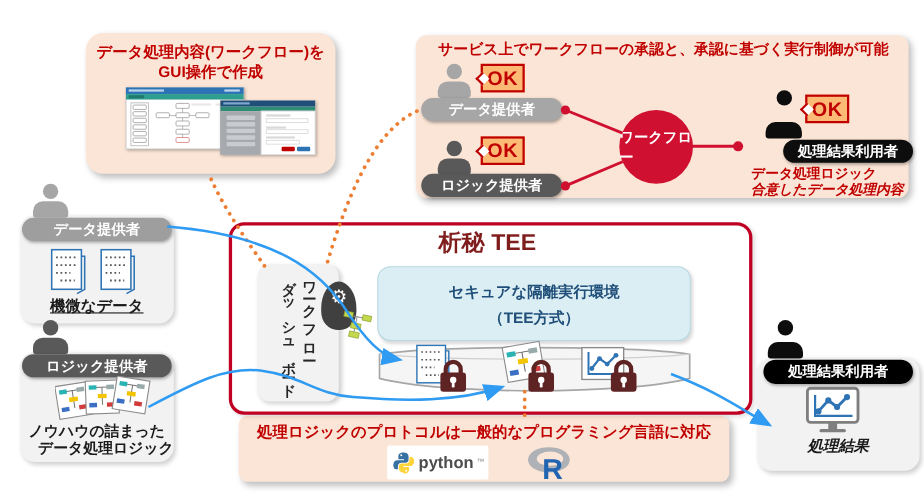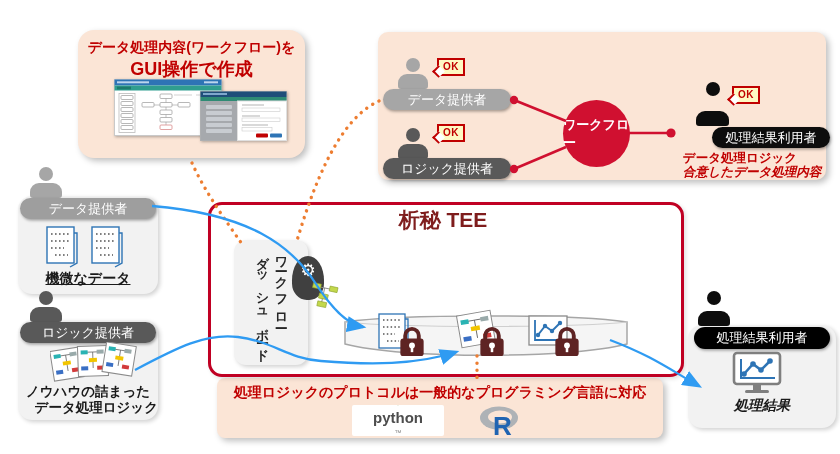--- a/index.html
+++ b/index.html
@@ -1,32 +1,32 @@
 <!DOCTYPE html>
 <html><head>
 <meta charset="utf-8">
 <style>
   html,body{margin:0;padding:0;background:#fff;}
   #canvas{position:relative;width:840px;height:454px;background:#ffffff;overflow:hidden;
           font-family:"Liberation Sans","DejaVu Sans",sans-serif;}
   .abs{position:absolute;}
   .box-peach{position:absolute;background:#fbe5d6;box-shadow:3px 3px 6px rgba(0,0,0,.25);}
   .container-gray{position:absolute;background:#f2f2f2;border-radius:14px;box-shadow:2px 2px 4px rgba(0,0,0,.18);}
-  .pill{position:absolute;border-radius:12px;color:#fff;font-weight:normal;font-size:13px;
+  .pill{position:absolute;border-radius:12px;color:#fff;font-weight:bold;font-size:13px;
         display:flex;align-items:center;justify-content:center;box-shadow:1px 1.5px 3px rgba(0,0,0,.35);
         white-space:nowrap;}
   .red-title{position:absolute;color:#c00000;font-weight:bold;text-align:center;}
   .caption{position:absolute;font-weight:bold;color:#1a1a1a;text-align:center;white-space:nowrap;}
   .person{position:absolute;}
   .person::before{content:'';position:absolute;left:50%;transform:translateX(-50%);top:0;
         width:14px;height:14px;border-radius:50%;background:var(--c,#888);}
   .person::after{content:'';position:absolute;left:0;right:0;bottom:0;height:15px;
         border-radius:9px 9px 3px 3px;background:var(--c,#888);}
-  .ok-badge{position:absolute;background:#fef9c3;border:2.5px solid #c00000;color:#c00000;
-        font-weight:800;font-size:10px;line-height:1;padding:2px 4px;letter-spacing:.5px;}
+  .ok-badge{position:absolute;background:#fdba74;border:2.5px solid #c00000;color:#c00000;
+        font-weight:800;font-size:18px;line-height:1;padding:2px 4px;letter-spacing:.5px;}
   .ok-badge::before{content:'';position:absolute;left:-5px;top:7px;width:7px;height:7px;background:#fff;
         border-left:2.5px solid #c00000;border-bottom:2.5px solid #c00000;transform:rotate(45deg);}
   .wf-circle{position:absolute;border-radius:50%;background:#d01030;color:#fff;font-weight:bold;
         font-size:13px;display:flex;align-items:center;justify-content:center;}
   .tee-box{position:absolute;background:#fff;border:3.5px solid #c00023;border-radius:14px;
         box-shadow:2px 2px 4px rgba(0,0,0,.12);}
   .vtext{writing-mode:vertical-rl;text-orientation:mixed;font-weight:bold;font-size:13px;
         color:#262626;letter-spacing:3px;line-height:1.45;}
   .vtext span{display:block;}
   .env-box{position:absolute;background:#daeef3;border:1px solid #b7d9e4;border-radius:12px;
@@ -44,21 +44,21 @@
 
 <div id="canvas">
 
   <div class="box-peach" style="left:78px;top:30px;width:227px;height:128px;border-radius:16px;"></div>
 
   <div class="box-peach" style="left:378px;top:32px;width:448px;height:148px;border-radius:10px;"></div>
 
   <div class="box-peach" style="left:217px;top:378px;width:446px;height:60px;border-radius:8px;"></div>
 
   <div class="red-title" style="left:80px;top:38px;width:223px;font-size:14px;line-height:1.35;">データ処理内容(ワークフロー)を</div>
-  <div class="red-title" style="left:80px;top:57px;width:223px;font-size:18px;">GUI操作で作成</div>
+  <div class="red-title" style="left:80px;top:57px;width:223px;font-size:14px;">GUI操作で作成</div>
 
   <svg class="abs" style="left:114px;top:79px;filter:drop-shadow(1px 1px 1.5px rgba(0,0,0,.3));" width="108" height="57" viewBox="0 0 108 57">
     <rect x="0.5" y="0.5" width="107" height="56" fill="#ffffff" stroke="#c9c9c9"></rect>
     <rect x="0.5" y="0.5" width="107" height="6" fill="#2e74b5"></rect>
     <rect x="3" y="2.3" width="32" height="2" fill="#bcd5ee"></rect>
     <rect x="90" y="2.3" width="14" height="2" fill="#bcd5ee"></rect>
     <rect x="0.5" y="6.5" width="107" height="5" fill="#2f9e8f"></rect>
     <rect x="3" y="7.6" width="14" height="2.8" fill="#1d7a6d"></rect>
     <rect x="5" y="14.5" width="16" height="39" fill="#fff" stroke="#bbb" stroke-width="0.8"></rect>
     <g fill="#fff" stroke="#999" stroke-width="0.7">
@@ -105,20 +105,21 @@
         <rect x="42" y="24" width="18" height="2"></rect>
       <rect x="42" y="33" width="26" height="2"></rect>
     </g>
     <rect x="42" y="17" width="38" height="3.5" fill="#fff" stroke="#ccc" stroke-width="0.6"></rect>
     <rect x="42" y="27" width="38" height="3.5" fill="#fff" stroke="#ccc" stroke-width="0.6"></rect>
     <rect x="42" y="36.5" width="30" height="3.5" fill="#fff" stroke="#ccc" stroke-width="0.6"></rect>
     <rect x="56" y="42.5" width="12" height="4" rx="1" fill="#c00000"></rect>
     <rect x="70" y="42.5" width="12" height="4" rx="1" fill="#2e74b5"></rect>
   </svg>
 
+  <div class="red-title" style="left:388px;top:36px;width:430px;font-size:13.5px;">サービス上でワークフローの承認と、承認に基づく実行制御が可能</div>
 
   <div class="person" style="--c:#a6a6a6;left:398px;top:58px;width:30px;height:31px;"></div>
   <div class="ok-badge" style="left:437px;top:58px;">OK</div>
   <div class="pill" style="left:383px;top:89px;width:128px;height:21px;background:#a6a6a6;">データ提供者</div>
 
   <div class="person" style="--c:#595959;left:398px;top:128px;width:30px;height:31px;"></div>
   <div class="ok-badge" style="left:437px;top:124px;">OK</div>
   <div class="pill" style="left:383px;top:158px;width:128px;height:21px;background:#595959;">ロジック提供者</div>
 
   <div class="wf-circle" style="left:563px;top:100px;width:67px;height:67px;">ワークフロー</div>
@@ -219,20 +220,24 @@
     <g stroke="#8a8a8a" stroke-width="0.9">
         <line x1="5" y1="5" x2="22" y2="5"></line>
         <line x1="13" y1="5" x2="13" y2="21"></line>
       </g>
     <rect x="1" y="2" width="8" height="5" fill="#c3d84c" stroke="#8ca02e" stroke-width="0.6"></rect>
     <rect x="18" y="2" width="8" height="5" fill="#c3d84c" stroke="#8ca02e" stroke-width="0.6"></rect>
     <rect x="9" y="11" width="9" height="5" fill="#c3d84c" stroke="#8ca02e" stroke-width="0.6"></rect>
     <rect x="9" y="19" width="9" height="5" fill="#c3d84c" stroke="#8ca02e" stroke-width="0.6"></rect>
   </svg>
 
+  <div class="env-box" style="left:343px;top:242px;width:285px;height:68px;">
+    <div>セキュアな隔離実行環境</div>
+    <div>（TEE方式）</div>
+  </div>
 
   <svg class="abs" style="left:341px;top:311px;" width="290" height="50" viewBox="0 0 290 50">
     <path d="M4,11 C 60,3 230,3 286,11 L286,33 C 230,48 60,48 4,33 Z" fill="#f5f5f5" stroke="#a6a6a6" stroke-width="1.5"></path>
     <path d="M4,11 C 60,17 230,17 286,11" fill="none" stroke="#cfcfcf" stroke-width="1.2"></path>
   </svg>
 
   <svg class="abs" style="left:377px;top:312px;" width="34" height="41" viewBox="0 0 34 41">
     <path d="M28,7 h3 v28 l-6,4" fill="none" stroke="#2e74b5" stroke-width="1.3"></path>
     <rect x="2" y="2" width="26" height="34" fill="#fff" stroke="#2e74b5" stroke-width="1.3"></rect>
     <g stroke="#555" stroke-width="1.5" stroke-dasharray="1.5 2.3">
@@ -279,21 +284,21 @@
   <svg class="abs" style="left:551px;top:325px;" width="32" height="33" viewBox="0 0 32 34">
     <path d="M9,16 v-5 a7,7 0 0 1 14,0 v5" fill="none" stroke="#5e2323" stroke-width="4"></path>
     <rect x="4" y="14" width="24" height="18" rx="3" fill="#5e2323"></rect>
     <circle cx="16" cy="21" r="3" fill="#fff"></circle>
       <rect x="14.7" y="22.5" width="2.6" height="5.5" fill="#fff"></rect>
   </svg>
 
   <div class="red-title" style="left:221px;top:384px;width:438px;font-size:14px;">処理ロジックのプロトコルは一般的なプログラミング言語に対応</div>
 
   <div class="abs" style="left:352px;top:405px;width:92px;height:31px;background:#fff;border-radius:2px;
-       display:flex;align-items:center;justify-content:center;gap:3px;flex-direction:column;">
+       display:flex;align-items:center;justify-content:center;gap:3px;">
     <svg width="22" height="22" viewBox="0 0 24 24">
       <path d="M12,1.5 c-3.8,0 -5.3,1.7 -5.3,3.8 v2.9 h5.6 v0.9 H5.6 c-2.3,0 -3.9,1.5 -3.9,4.7 0,2.4 1,4.2 2.6,4.2 h2 v-2.9 c0,-1.9 1.5,-3.4 3.4,-3.4 h4.2 c1.7,0 2.9,-1.2 2.9,-2.9 V5.3 c0,-2.3 -1.9,-3.8 -4.8,-3.8 z" fill="#3771a2"></path>
       <circle cx="9.6" cy="4.3" r="1" fill="#fff"></circle>
       <path d="M12,22.5 c3.8,0 5.3,-1.7 5.3,-3.8 v-2.9 h-5.6 v-0.9 h6.7 c2.3,0 3.9,-1.5 3.9,-4.7 0,-2.4 -1,-4.2 -2.6,-4.2 h-2 v2.9 c0,1.9 -1.5,3.4 -3.4,3.4 h-4.2 c-1.7,0 -2.9,1.2 -2.9,2.9 v2.5 c0,2.3 1.9,3.8 4.8,3.8 z" fill="#ffd43b"></path>
       <circle cx="14.4" cy="19.7" r="1" fill="#fff"></circle>
     </svg>
     <span class="pylabel">python</span>
     <span class="tm">™</span>
   </div>
 

